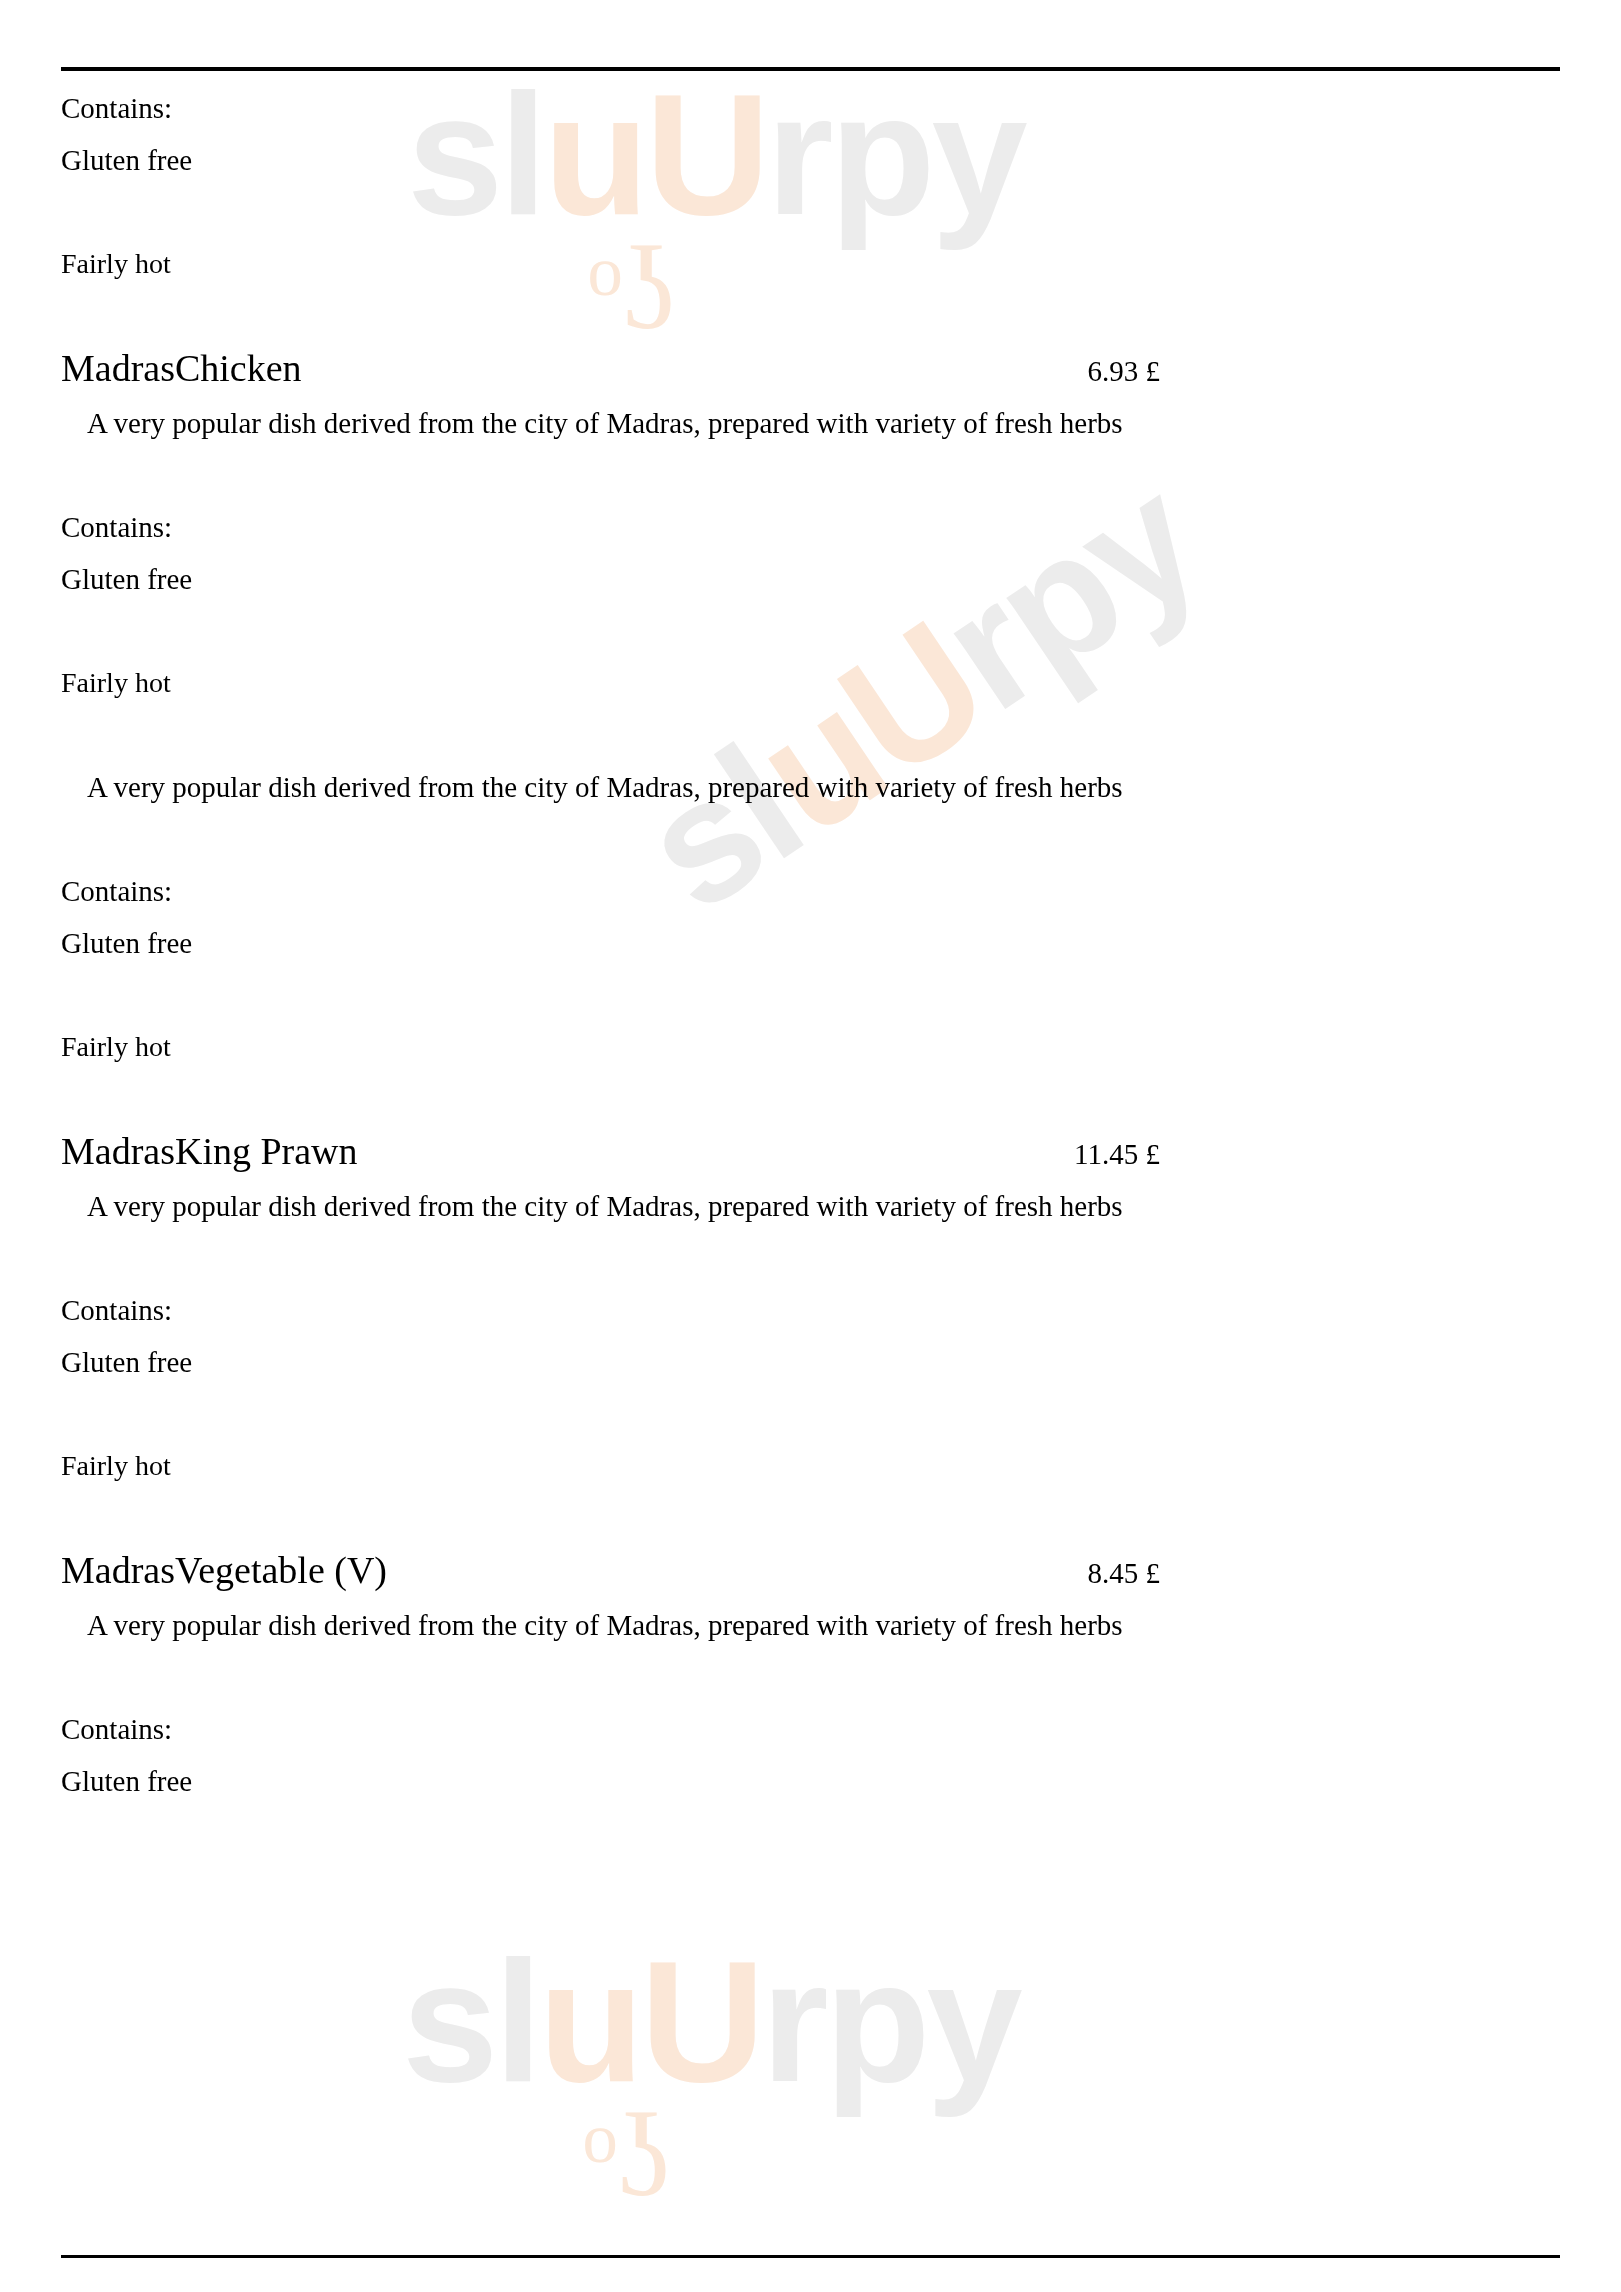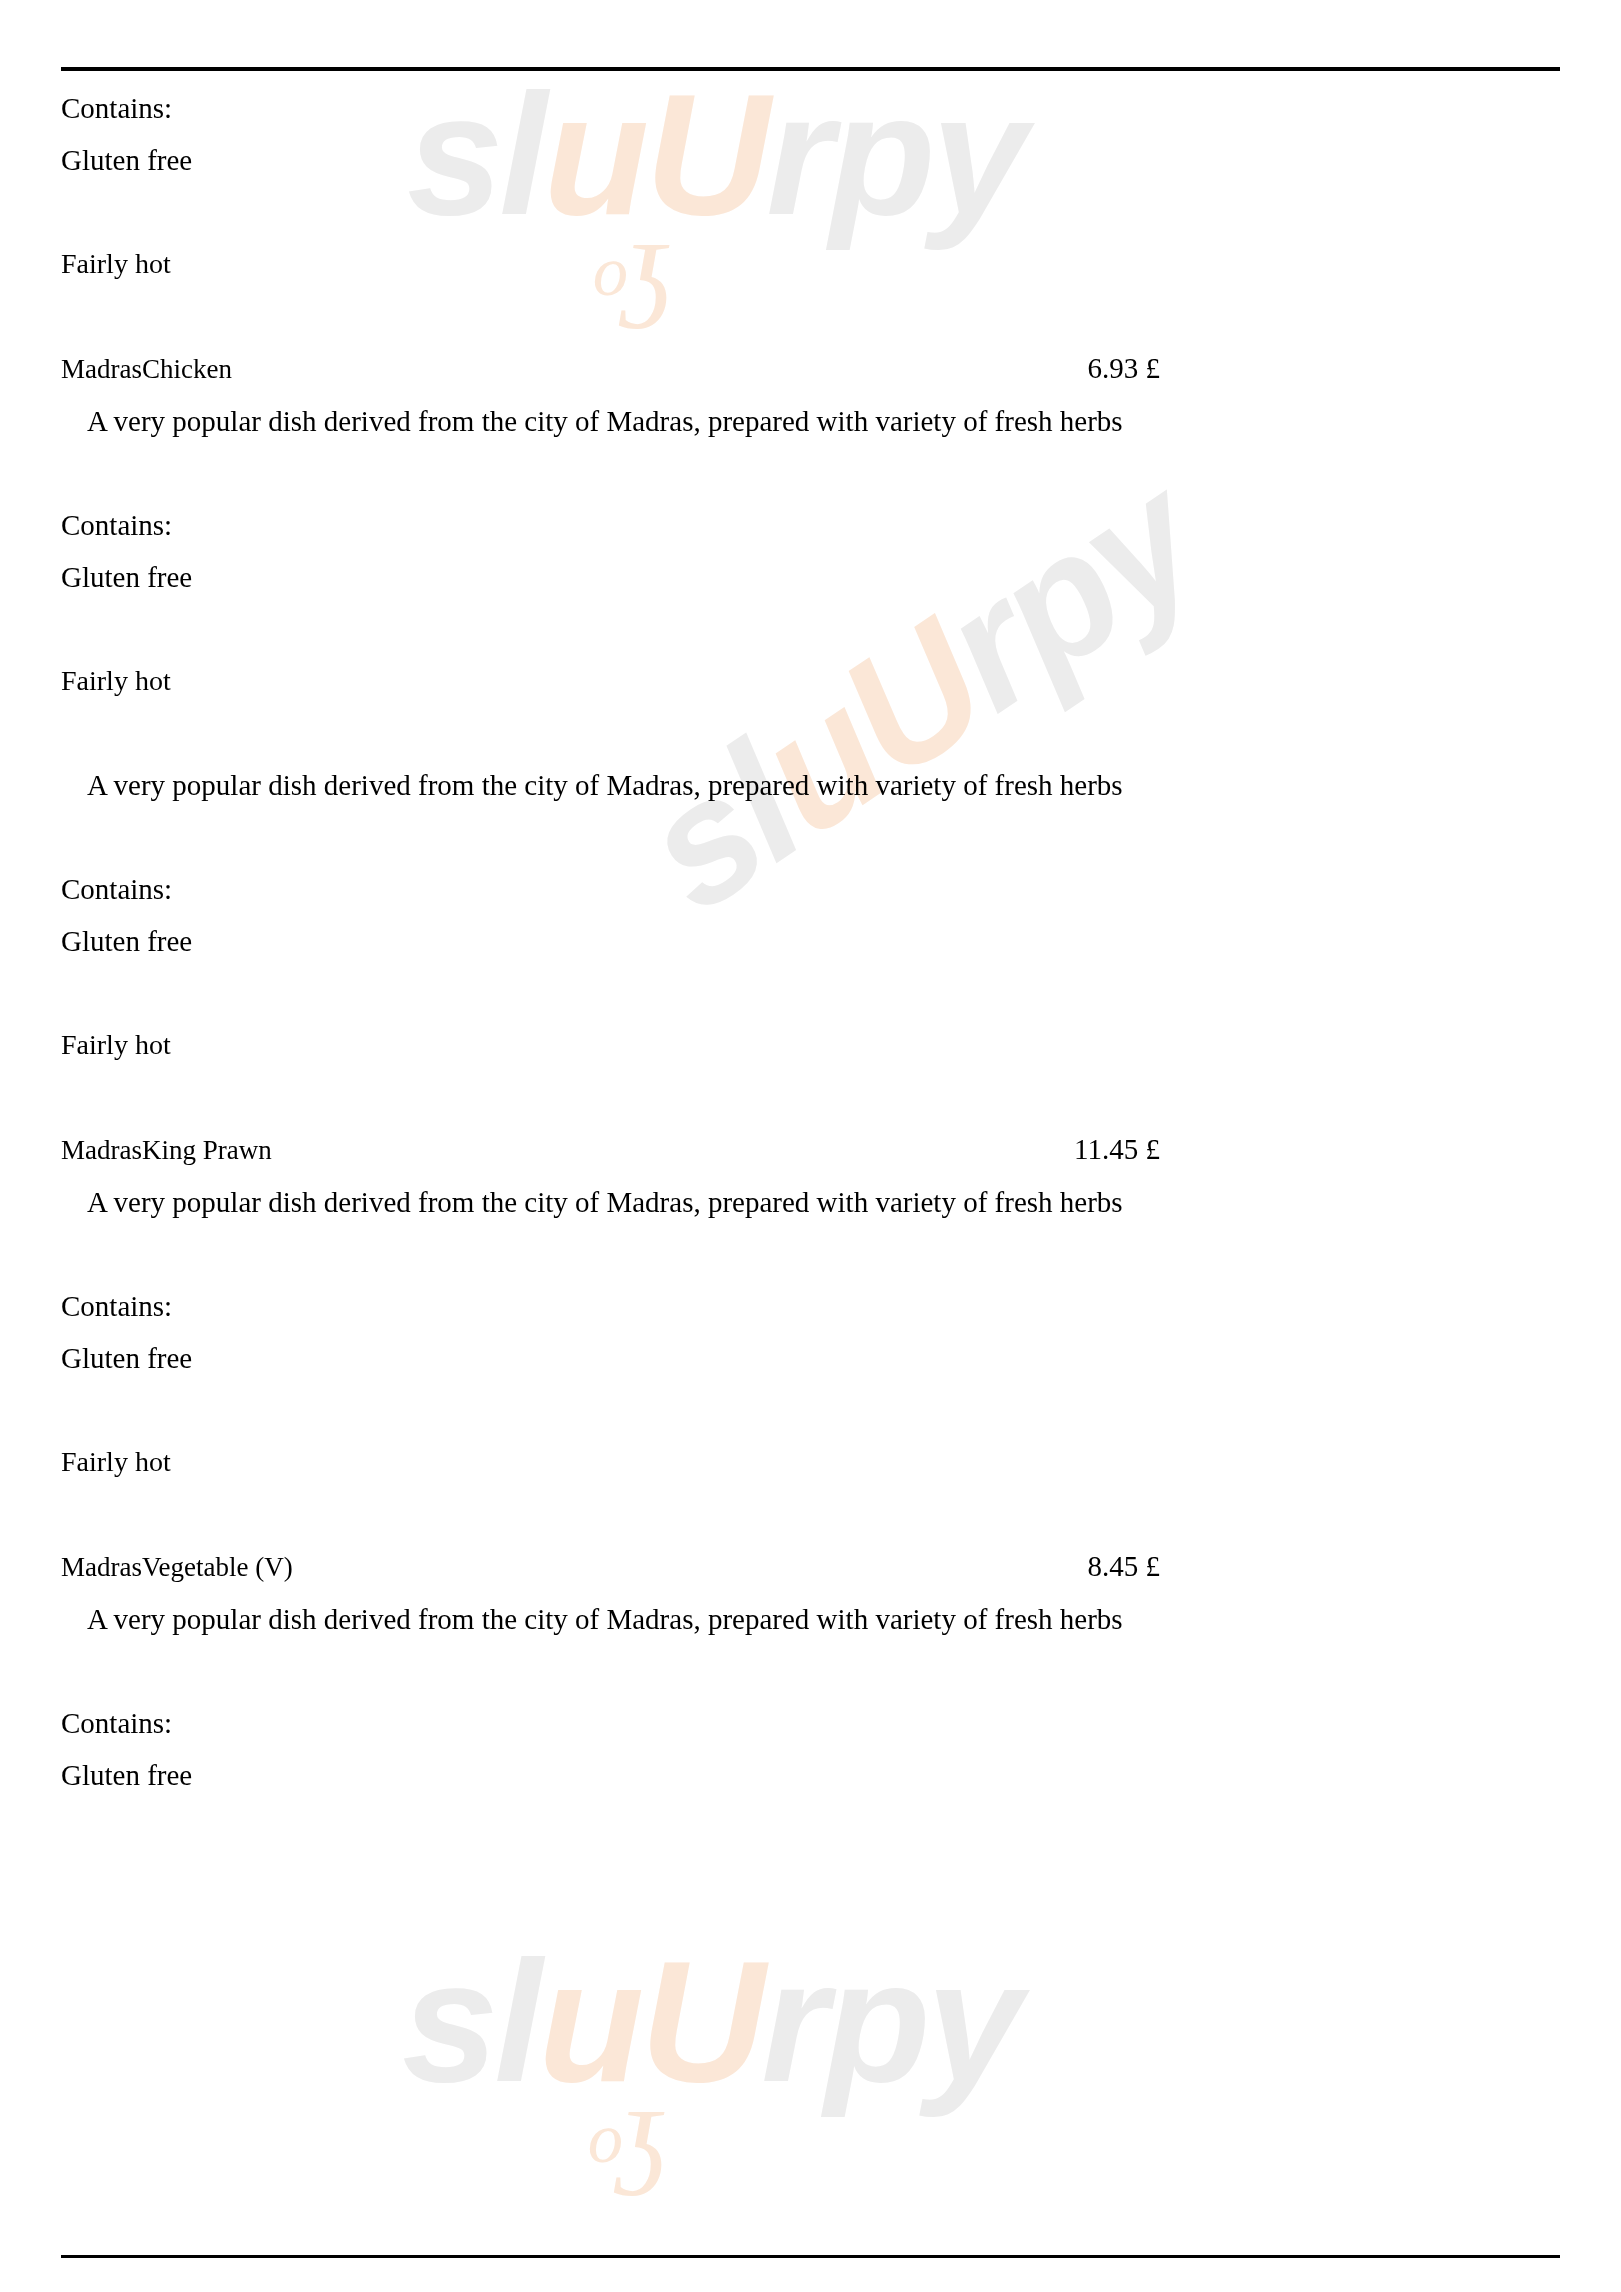--- a/index.html
+++ b/index.html
@@ -16,21 +16,20 @@
     overflow: hidden;
   }
 
   
   .wm-layer {
     position: absolute;
     inset: 0;
     pointer-events: none;
     overflow: hidden;
     z-index: 0;
-    font-style: italic;
   }
   .wm {
     position: absolute;
     font-family: "Liberation Sans", "DejaVu Sans", sans-serif;
     font-weight: 700;
     letter-spacing: -3.9px;
     white-space: nowrap;
     user-select: none;
   }
   .wm .s1 { color: #ececec; }
@@ -84,21 +83,21 @@
 
   .item {
     position: relative;
   }
   .item-head {
     display: flex;
     align-items: baseline;
     justify-content: space-between;
   }
   .item-name {
-    font-size: 27px;
+    font-size: 38px;
     line-height: 52px;
     white-space: nowrap;
   }
   .item-price {
     font-size: 29px;
     line-height: 52px;
     white-space: nowrap;
     padding-right: 157px;
   }
   .item-desc {

